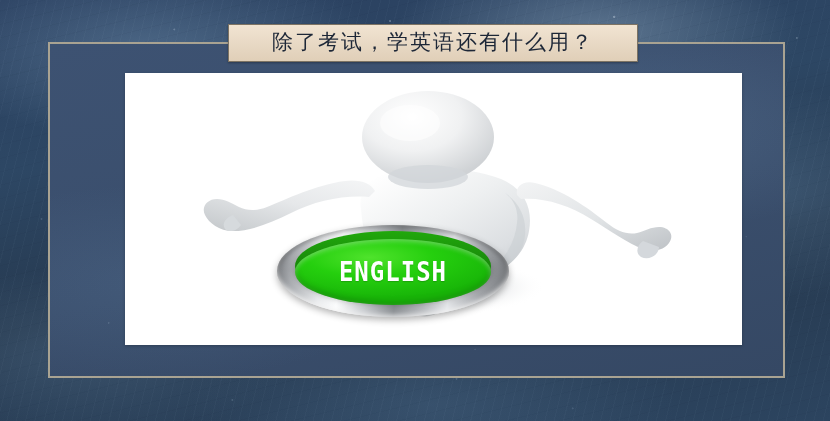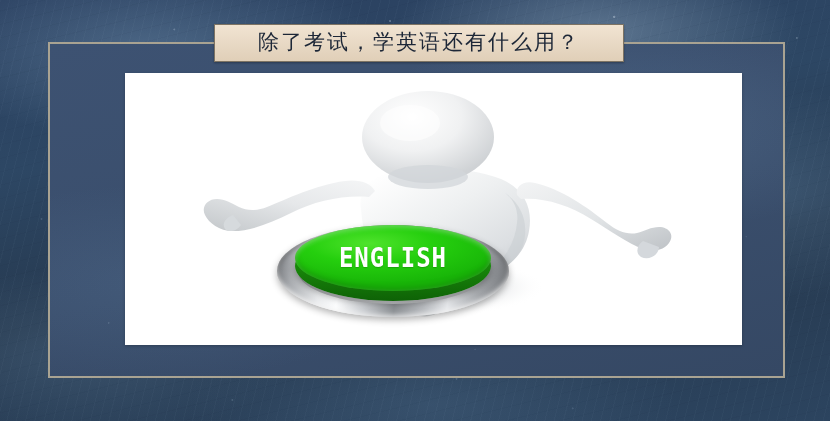--- a/index.html
+++ b/index.html
@@ -92,21 +92,21 @@
       radial-gradient(circle at 26% 63%, rgba(206,226,242,0.28) 0 0.5px, transparent 1.1px),
       radial-gradient(circle at 8% 84%,  rgba(214,232,246,0.36) 0 0.6px, transparent 1.2px),
       radial-gradient(circle at 58% 92%, rgba(206,226,242,0.26) 0 0.5px, transparent 1.1px),
       radial-gradient(circle at 88% 12%, rgba(214,232,246,0.34) 0 0.6px, transparent 1.2px),
       radial-gradient(circle at 95% 58%, rgba(206,226,242,0.24) 0 0.5px, transparent 1.1px);
   }
 
   
   .title-banner {
     position: absolute;
-    left: 214px;
+    left: 228px;
     top: 24px;
     width: 410px;
     height: 38px;
     box-sizing: border-box;
     border: 1px solid #7d7363;
     background: linear-gradient(180deg, #f1e4d2 0%, #e9dac6 46%, #e0cfb8 100%);
     display: flex;
     align-items: center;
     justify-content: center;
     z-index: 6;
@@ -186,21 +186,21 @@
   }
 
   
   #english-unit { left: 152px; top: 152px; width: 232px; height: 92px; }
   #english-unit .cap-side {
     left: 18px; top: 6px; width: 196px; height: 70px;
     background: linear-gradient(180deg, #21a80c 0%, #17840a 55%, #0e6206 100%);
     box-shadow: 0 4px 6px rgba(0,0,0,0.28);
   }
   #english-unit .cap-top {
-    left: 18px; top: 0px; width: 196px; height: 66px;
+    left: 18px; top: 14px; width: 196px; height: 66px;
     background:
       radial-gradient(ellipse 70% 62% at 38% 28%, #4fe32c 0%, #25cf0e 46%, #18b508 100%);
     box-shadow: inset 0 -3px 6px rgba(0,0,0,0.18), inset 0 2px 5px rgba(255,255,255,0.35);
   }
 
   
   #chinese-unit { left: 420px; top: 152px; width: 236px; height: 92px; }
   #chinese-unit .cap-side {
     left: 18px; top: 6px; width: 200px; height: 70px;
     background: linear-gradient(180deg, #b80a0a 0%, #930707 55%, #6d0404 100%);

